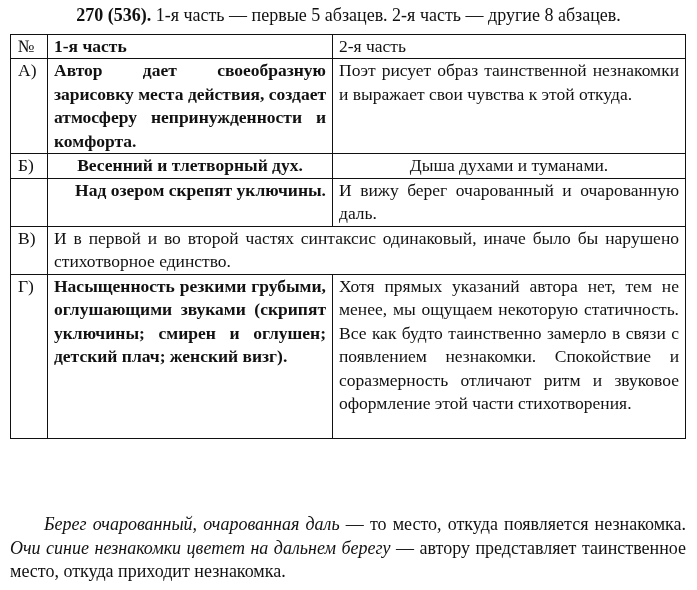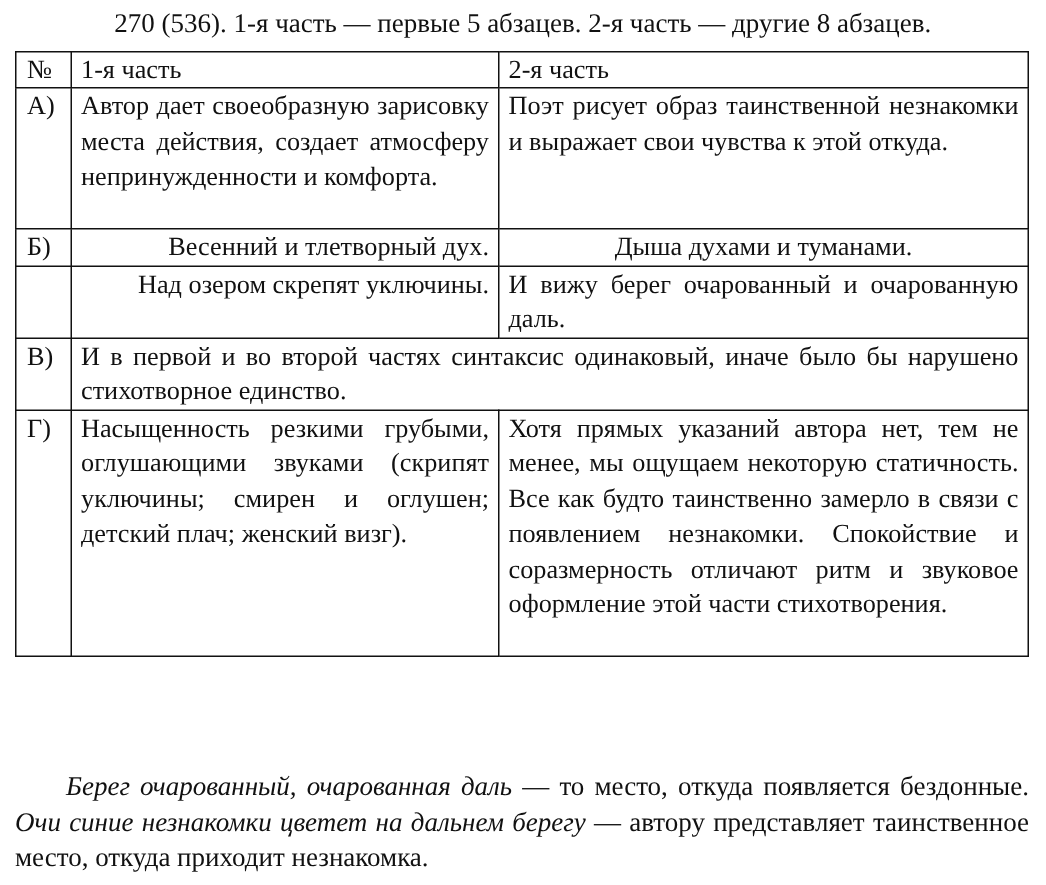--- a/index.html
+++ b/index.html
@@ -6,36 +6,36 @@
   body {
     width: 697px; height: 590px; overflow: hidden; position: relative;
     font-family: "Liberation Serif", "DejaVu Serif", serif;
     color: #111111;
     font-size: 17.5px;
   }
   .heading {
     position: absolute; left: 0; top: 4px; width: 697px;
     text-align: center; font-size: 18px; line-height: 22px;
   }
-  .heading .num { font-weight: normal; }
+  .heading .num { font-weight: bold; }
   table.answer {
     position: absolute; left: 10px; top: 34px;
     width: 676px;
     border-collapse: collapse;
     table-layout: fixed;
   }
   table.answer td {
     border: 1.3px solid #111;
     padding: 0 6px 0 6px;
     vertical-align: top;
     line-height: 23.5px;
     font-size: 17.5px;
   }
   table.answer td.c0 { width: 27px; padding-left: 7px; padding-right: 2px; }
-  table.answer td.c1 { width: 272px; text-align: justify; }
+  table.answer td.c1 { width: 272px; text-align: justify; font-weight: bold; }
   table.answer td.c2 { text-align: justify; }
   table.answer td.full { text-align: justify; }
   tr.hdr td { line-height: 23px; }
   .closing {
     position: absolute; left: 10px; top: 513px; width: 676px;
     font-size: 18px; line-height: 23.5px; text-align: justify;
   }
   .closing p { margin: 0; text-indent: 34px; }
   .closing em { }
 </style>
@@ -53,35 +53,35 @@
     <td class="c1">1-я часть</td>
     <td class="c2">2-я часть</td>
   </tr>
   <tr style="height:94px">
     <td class="c0">А)</td>
     <td class="c1" style="hyphens:auto">Автор дает своеобразную зарисовку места действия, создает атмосферу непринужденности и комфорта.</td>
     <td class="c2">Поэт рисует образ таинственной незнакомки и выражает свои чувства к этой откуда.</td>
   </tr>
   <tr>
     <td class="c0">Б)</td>
-    <td class="c1" style="text-align:right">Весенний и тлетворный дух.</td>
+    <td class="c1" style="text-align:center">Весенний и тлетворный дух.</td>
     <td class="c2" style="text-align:center">Дыша духами и туманами.</td>
   </tr>
   <tr style="height:47px">
     <td class="c0"></td>
     <td class="c1" style="text-align:right">Над озером скрепят уключины.</td>
     <td class="c2">И вижу берег очарованный и очарованную даль.</td>
   </tr>
   <tr>
     <td class="c0">В)</td>
     <td class="full" colspan="2">И в первой и во второй частях синтаксис одинаковый, иначе было бы нарушено стихотворное единство.</td>
   </tr>
   <tr style="height:164px">
     <td class="c0">Г)</td>
     <td class="c1">Насыщенность резкими грубыми, оглушающими звуками (скрипят уключины; смирен и оглушен; детский плач; женский визг).</td>
     <td class="c2">Хотя прямых указаний автора нет, тем не менее, мы ощущаем некоторую статичность. Все как будто таинственно замерло в связи с появлением незнакомки. Спокойствие и соразмерность отличают ритм и звуковое оформление этой части стихотворения.</td>
   </tr>
 </tbody>
   </table>
 
 <div class="closing">
-  <p><em>Берег очарованный, очарованная даль</em><span> — то место, откуда появляется бездонные. </span><em>Очи синие незнакомки цветет на дальнем берегу</em><span> — автору представляет таинственное место, откуда приходит незнакомка.</span></p>
+  <p><em>Берег очарованный, очарованная даль</em><span> — то место, откуда появляется незнакомка. </span><em>Очи синие незнакомки цветет на дальнем берегу</em><span> — автору представляет таинственное место, откуда приходит незнакомка.</span></p>
 </div>
 
 </body></html>

